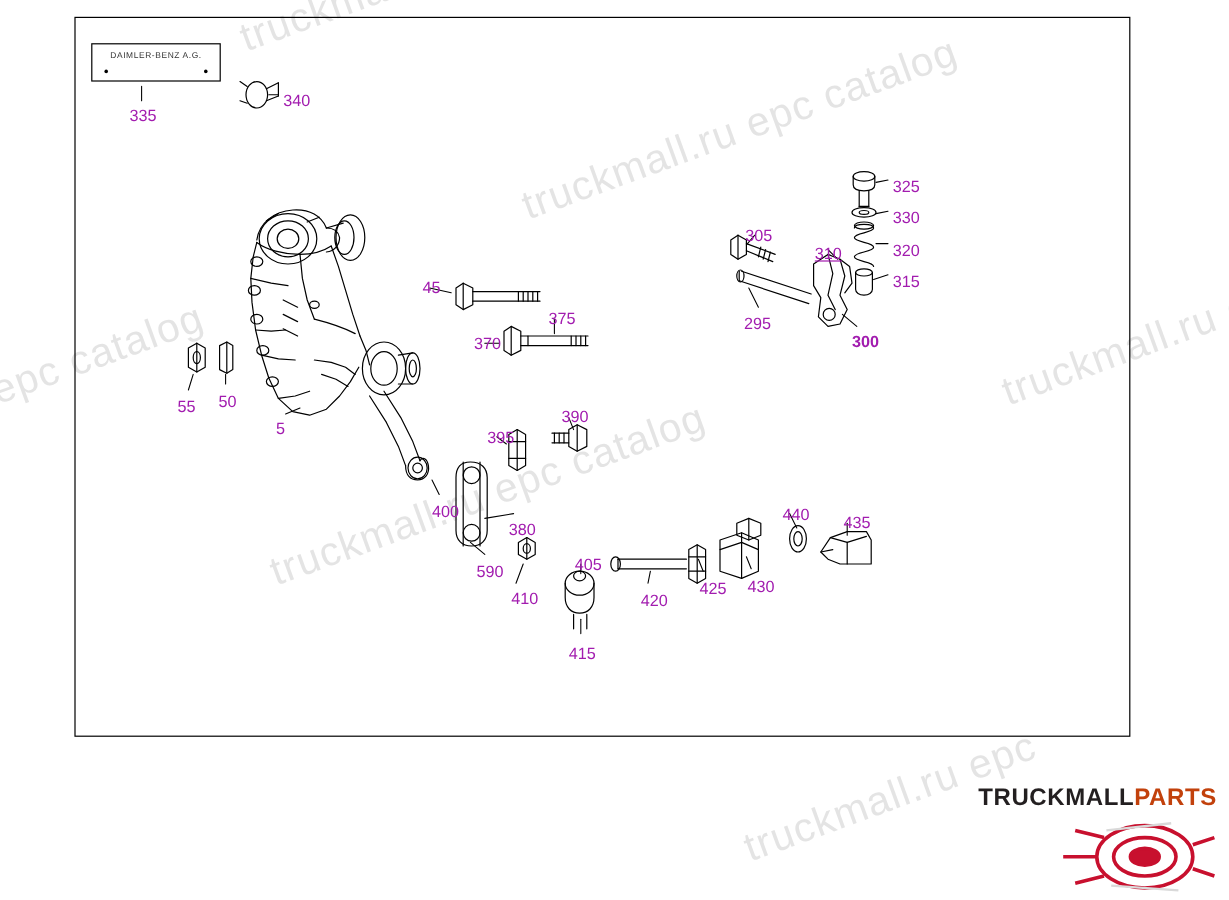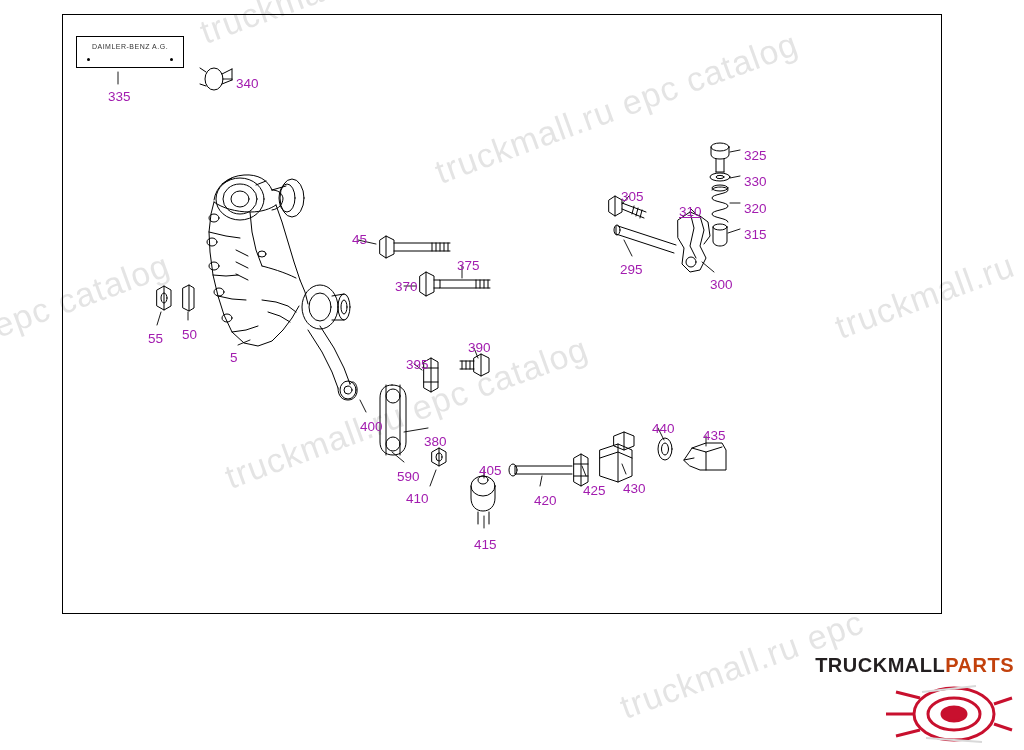--- a/index.html
+++ b/index.html
@@ -359,34 +359,34 @@
   <div>
     <div class="label" style="left:108px; top:89px;">335</div>
     <div class="label" style="left:236px; top:76px;">340</div>
     <div class="label" style="left:744px; top:148px;">325</div>
     <div class="label" style="left:744px; top:174px;">330</div>
     <div class="label" style="left:621px; top:189px;">305</div>
     <div class="label" style="left:679px; top:204px;text-decoration:underline;">310</div>
     <div class="label" style="left:744px; top:201px;">320</div>
     <div class="label" style="left:744px; top:227px;">315</div>
     <div class="label" style="left:620px; top:262px;">295</div>
-    <div class="label" style="left:710px; top:277px;">300</div>
+    <div class="label" style="left:710px; top:277px;font-weight:bold;">300</div>
     <div class="label" style="left:352px; top:232px;">45</div>
     <div class="label" style="left:457px; top:258px;">375</div>
     <div class="label" style="left:395px; top:279px;">370</div>
     <div class="label" style="left:148px; top:331px;text-align:center;">55</div>
     <div class="label" style="left:182px; top:327px;">50</div>
     <div class="label" style="left:230px; top:350px;">5</div>
     <div class="label" style="left:468px; top:340px;">390</div>
     <div class="label" style="left:406px; top:357px;">395</div>
     <div class="label" style="left:360px; top:419px;">400</div>
     <div class="label" style="left:424px; top:434px;">380</div>
     <div class="label" style="left:397px; top:469px;">590</div>
     <div class="label" style="left:479px; top:463px;">405</div>
-    <div class="label" style="left:406px; top:491px;">410</div>
+    <div class="label" style="left:426px; top:491px;">410</div>
     <div class="label" style="left:474px; top:537px;">415</div>
     <div class="label" style="left:534px; top:493px;">420</div>
     <div class="label" style="left:583px; top:483px;">425</div>
     <div class="label" style="left:623px; top:481px;">430</div>
     <div class="label" style="left:652px; top:421px;">440</div>
     <div class="label" style="left:703px; top:428px;">435</div>
   </div>
 
   <div class="logo">
     <div class="lt"><span>TRUCKMALL</span><span class="red">PARTS</span></div>

